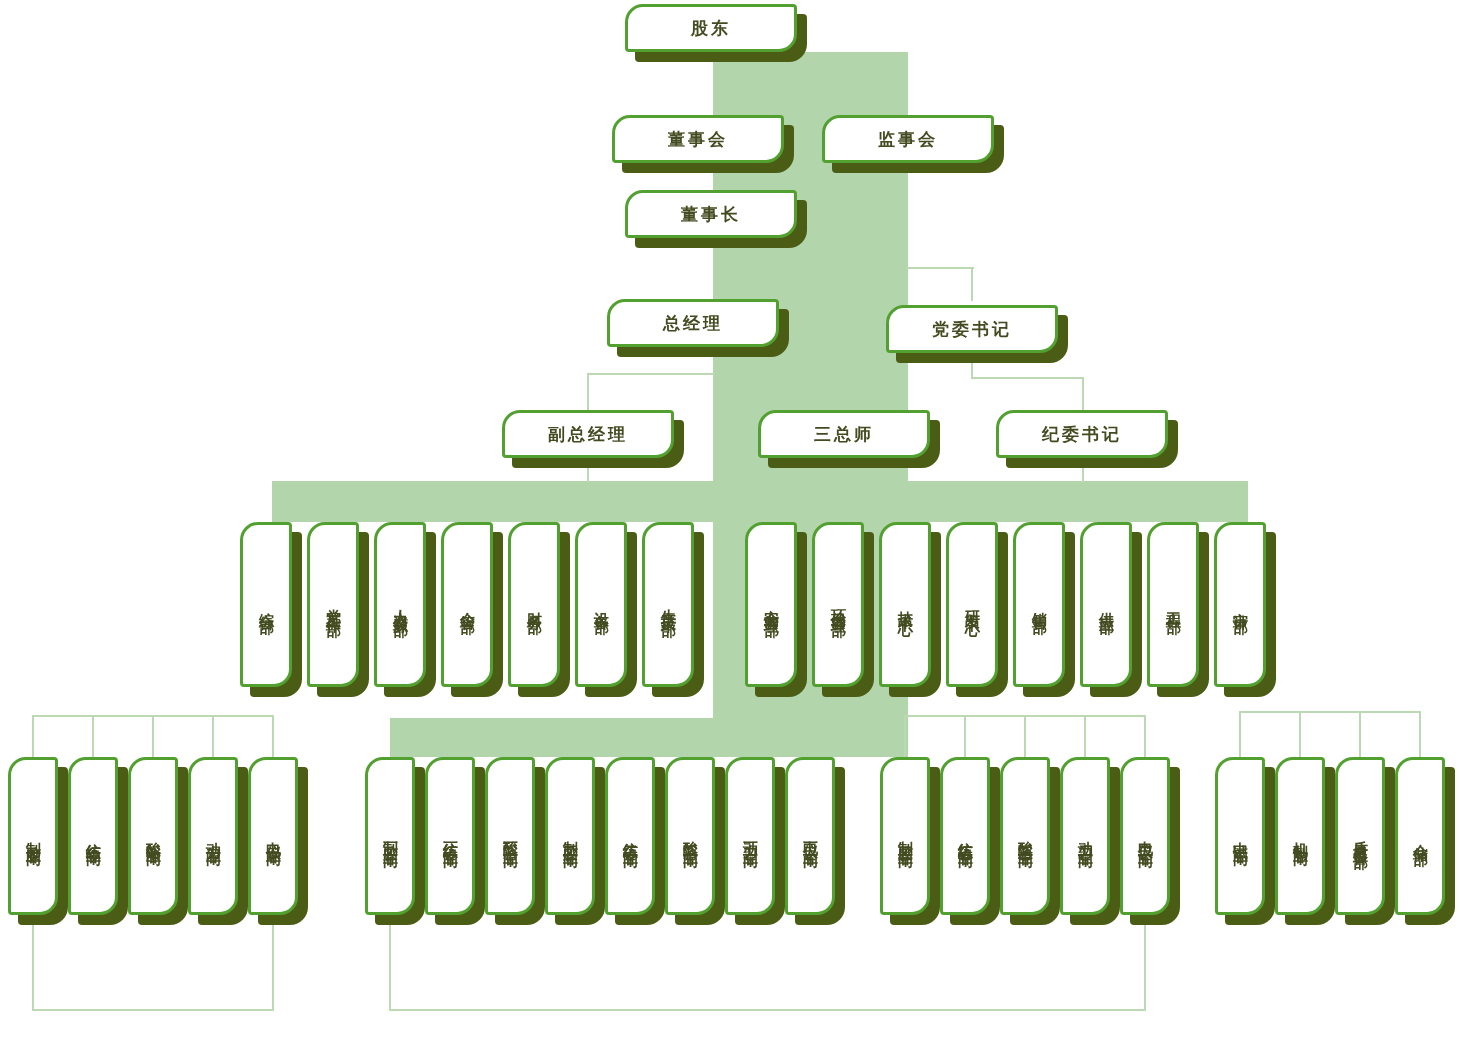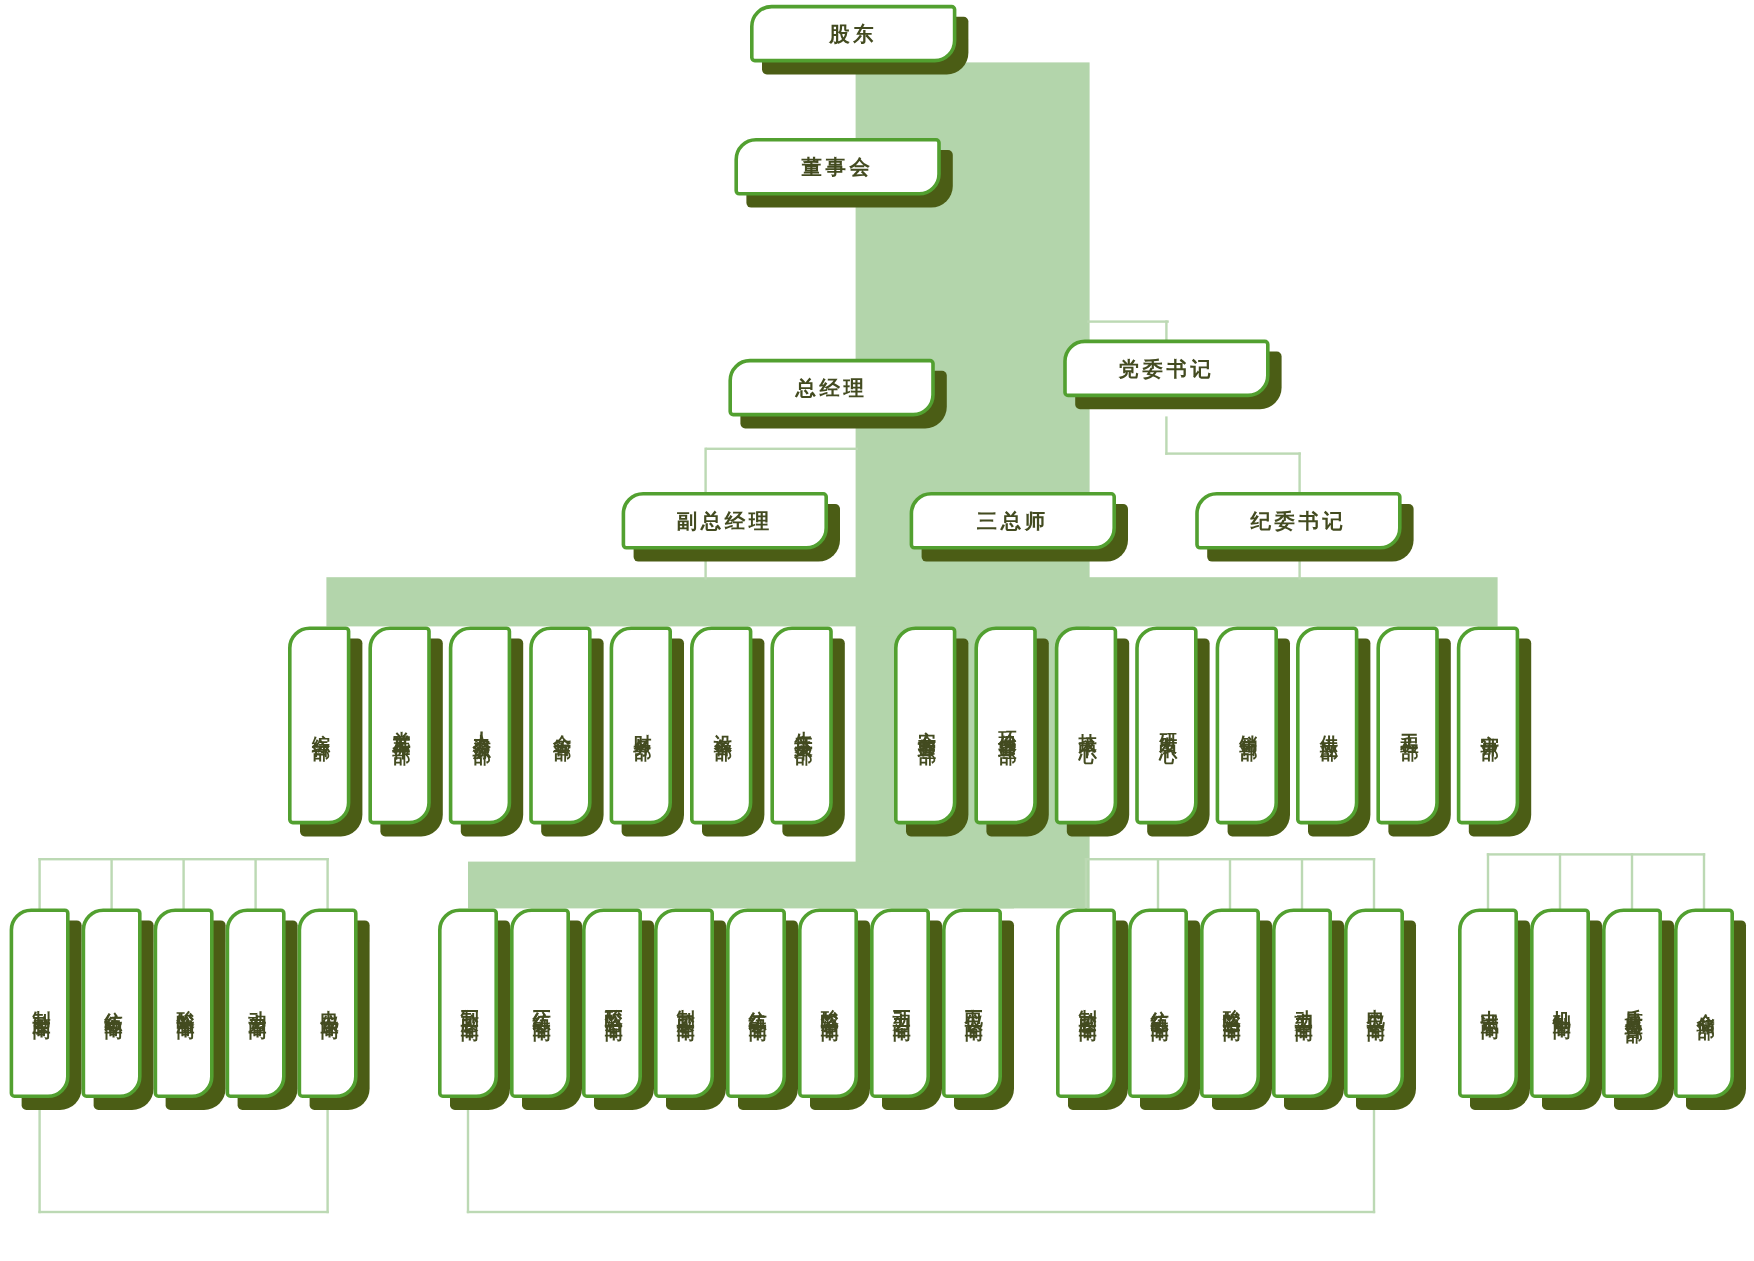--- a/index.html
+++ b/index.html
@@ -69,27 +69,33 @@
   <div class="ln" style="left:389px;top:915px;width:2px;height:96px"></div>
   <div class="ln" style="left:1144px;top:915px;width:2px;height:96px"></div>
   <div class="ln" style="left:389px;top:1009px;width:757px;height:2px"></div>
 
   <div class="box h" style="left:625px;top:4px">
     <span class="hlbl">股东</span>
   </div>
   <div class="box h" style="left:612px;top:115px">
     <span class="hlbl">董事会</span>
   </div>
+  <div class="box h" style="left:822px;top:115px">
+    <span class="hlbl">监事会</span>
+  </div>
+  <div class="box h" style="left:625px;top:190px">
+    <span class="hlbl">董事长</span>
+  </div>
   <div class="box h" style="left:607px;top:299px">
     <span class="hlbl">总经理</span>
   </div>
-  <div class="box h" style="left:886px;top:283px">
+  <div class="box h" style="left:886px;top:305px">
     <span class="hlbl">党委书记</span>
   </div>
-  <div class="box h" style="left:518px;top:410px">
+  <div class="box h" style="left:502px;top:410px">
     <span class="hlbl">副总经理</span>
   </div>
   <div class="box h" style="left:996px;top:410px">
     <span class="hlbl">纪委书记</span>
   </div>
   <div class="box h" style="left:758px;top:410px">
     <span class="hlbl">三总师</span>
   </div>
 
   <div class="box v dept" style="left:240px;top:522px">

